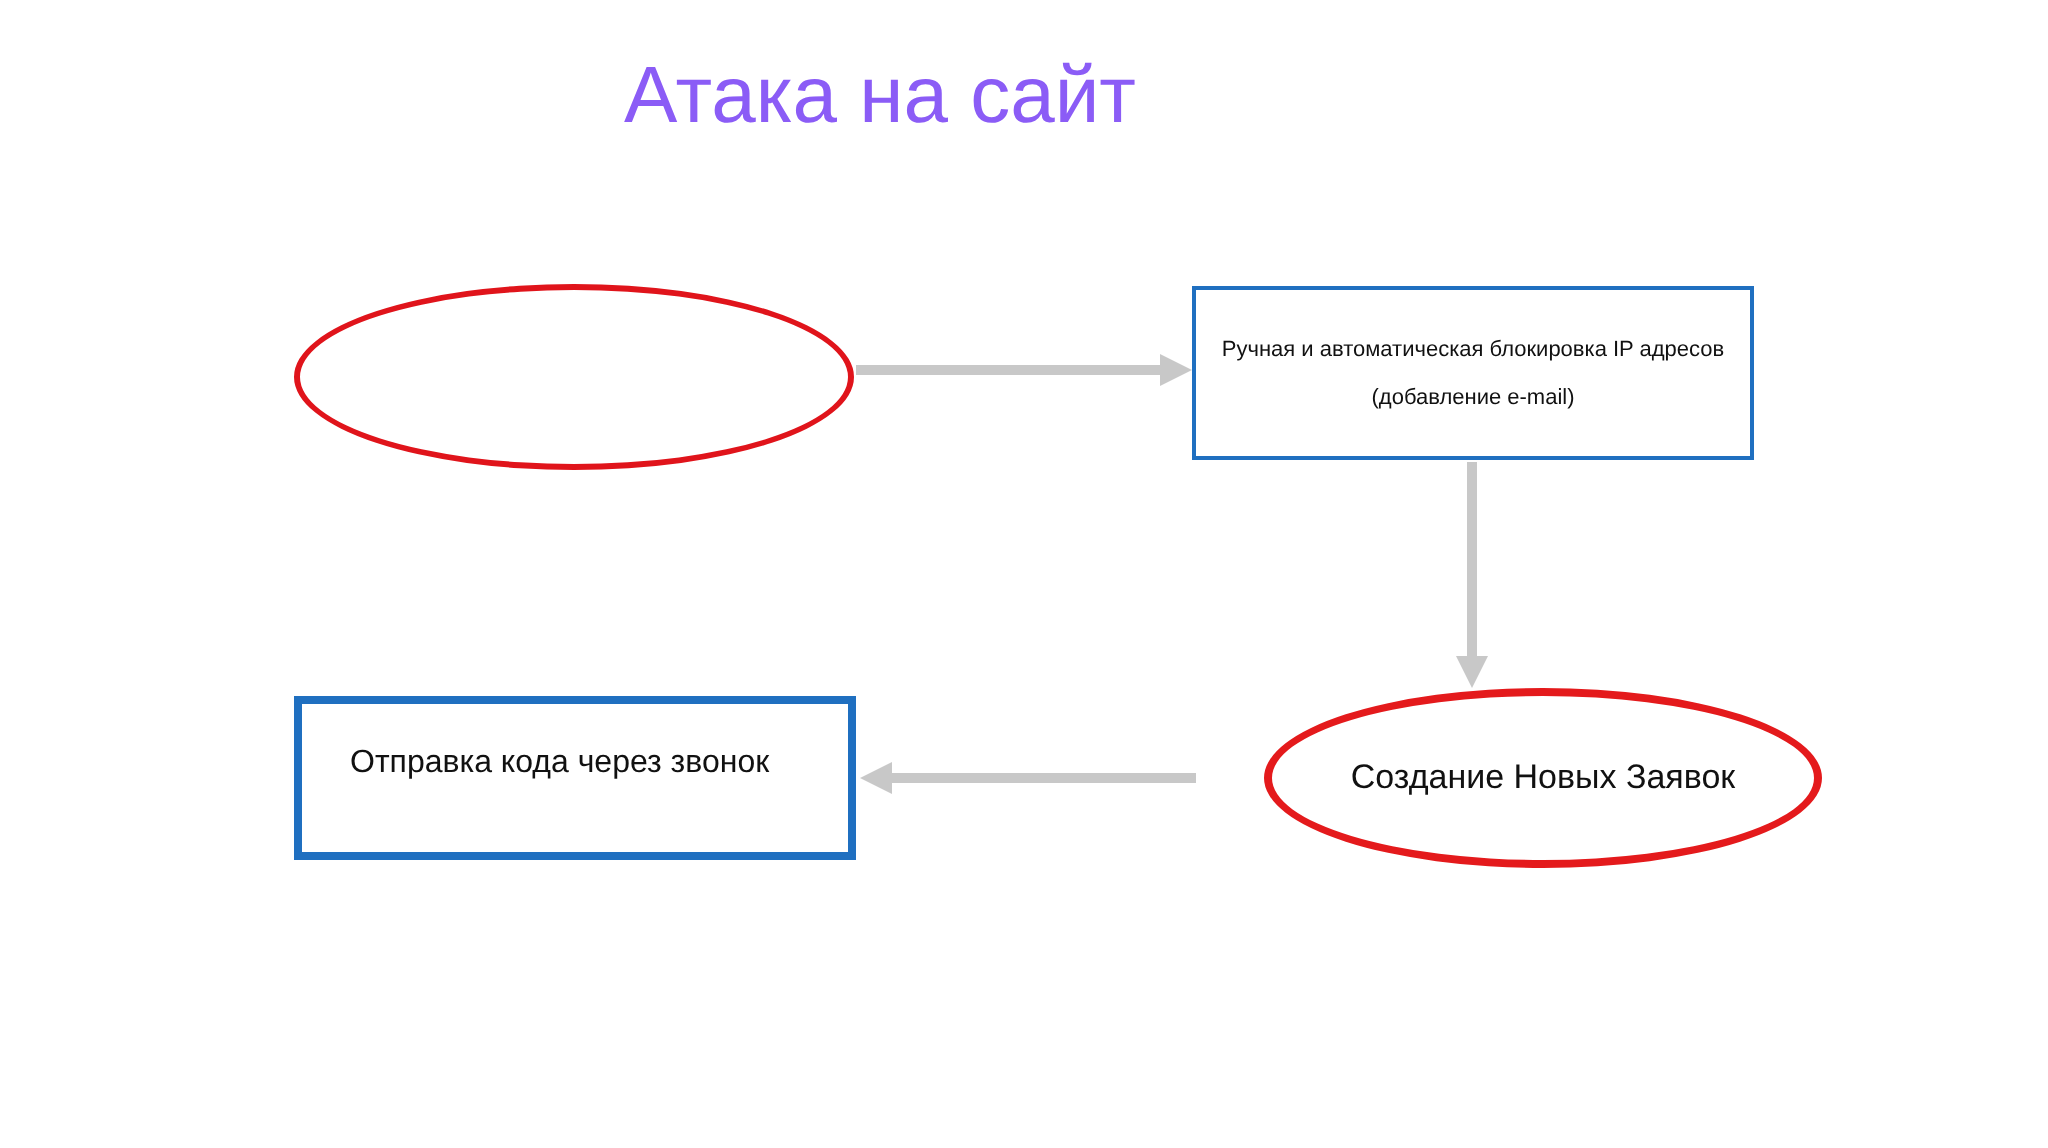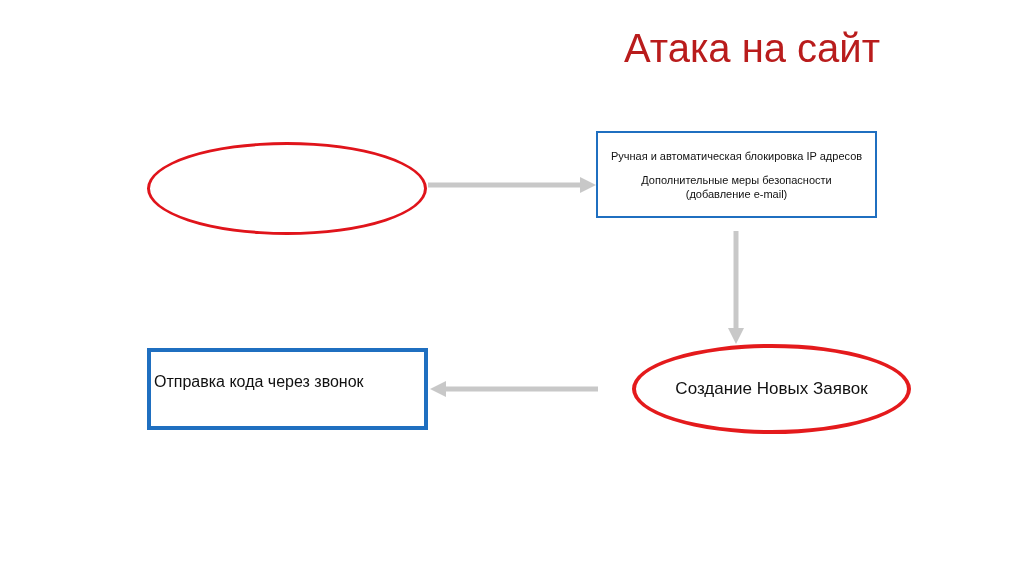--- a/index.html
+++ b/index.html
@@ -1,31 +1,31 @@
 <!DOCTYPE html>
 <html><head>
 <meta charset="utf-8">
 <style>
   html, body { margin: 0; padding: 0; }
   body {
     width: 1024px; height: 574px; background: #ffffff; position: relative; overflow: hidden;
     font-family: "Liberation Sans", "DejaVu Sans", sans-serif; color: #111;
   }
   .title {
-    position: absolute; left: 0; top: 26px; width: 880px; text-align: right;
-    font-size: 40px; color: #b91c1c; font-weight: normal;
+    position: absolute; left: 0; top: 26px; width: 880px; text-align: center;
+    font-size: 40px; color: #8b5cf6; font-weight: normal;
   }
   svg.connectors { position: absolute; left: 0; top: 0; width: 1024px; height: 574px; pointer-events: none; }
   .node { position: absolute; display: flex; align-items: center; justify-content: center; text-align: center; box-sizing: border-box; }
   .ellipse { border-radius: 50%; background: #fff; }
   .rect { background: #fff; }
   .n1 { left: 147px; top: 142px; width: 280px; height: 93px; border: 3px solid #e0141b; font-size: 11px; line-height: 15px; }
-  .n2 { left: 596px; top: 131px; width: 281px; height: 87px; border: 2px solid #1f6fc0; font-size: 11px; line-height: 14px; flex-direction: column; }
+  .n2 { left: 596px; top: 143px; width: 281px; height: 87px; border: 2px solid #1f6fc0; font-size: 11px; line-height: 14px; flex-direction: column; }
   .n2 .p1 { margin-bottom: 10px; }
-  .n3 { left: 147px; top: 348px; width: 281px; height: 82px; border: 4px solid #1f6fc0; font-size: 16px; justify-content: flex-start; padding-left: 3px; padding-bottom: 14px; }
+  .n3 { left: 147px; top: 348px; width: 281px; height: 82px; border: 4px solid #1f6fc0; font-size: 16px; justify-content: flex-start; padding-left: 24px; padding-bottom: 14px; }
   .n4 { left: 632px; top: 344px; width: 279px; height: 90px; border: 4px solid #e41a1c; font-size: 17px; }
   .n1 span, .n2 span { display: block; }
 </style>
 </head>
 <body>
 
 <div class="title">Атака на сайт</div>
 
 <svg class="connectors" viewBox="0 0 1024 574">
   <g>
@@ -42,21 +42,20 @@
   </g>
 </svg>
 
 <div class="node ellipse n1">
   <div>
   </div>
 </div>
 
 <div class="node rect n2">
   <span class="p1">Ручная и автоматическая блокировка IP адресов</span>
-  <span>Дополнительные меры безопасности</span>
   <span>(добавление e-mail)</span>
 </div>
 
 <div class="node rect n3">
   <span>Отправка кода через звонок</span>
 </div>
 
 <div class="node ellipse n4">
   <span>Создание Новых Заявок</span>
 </div>

